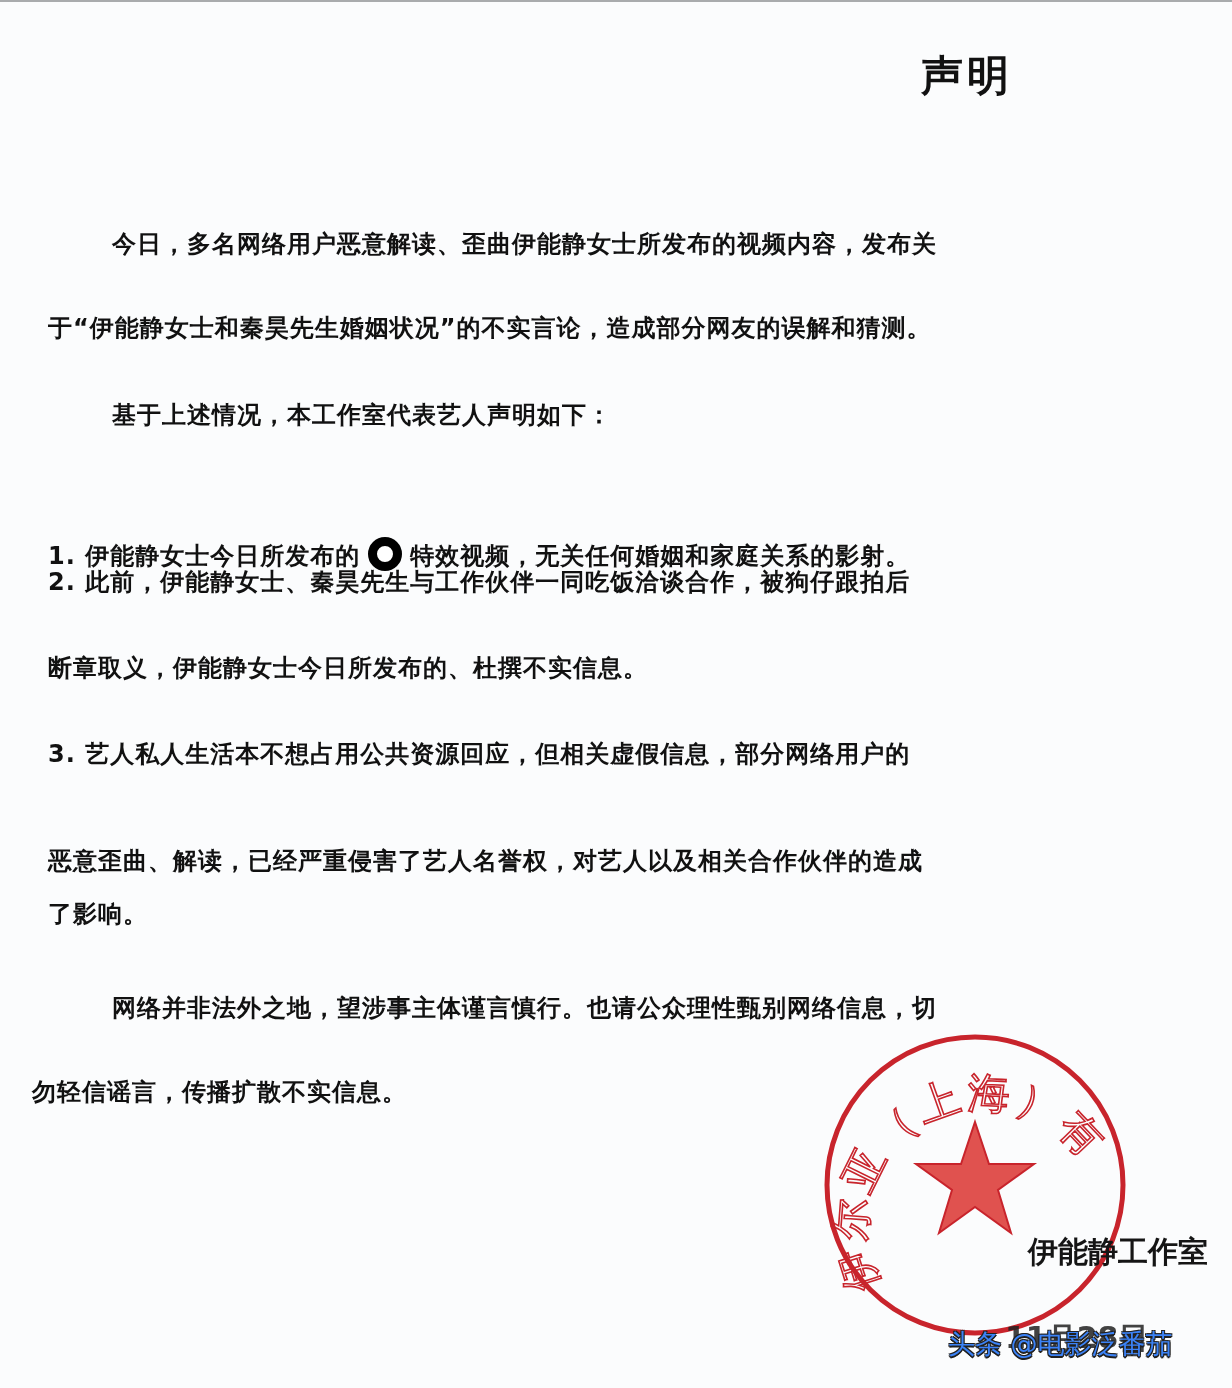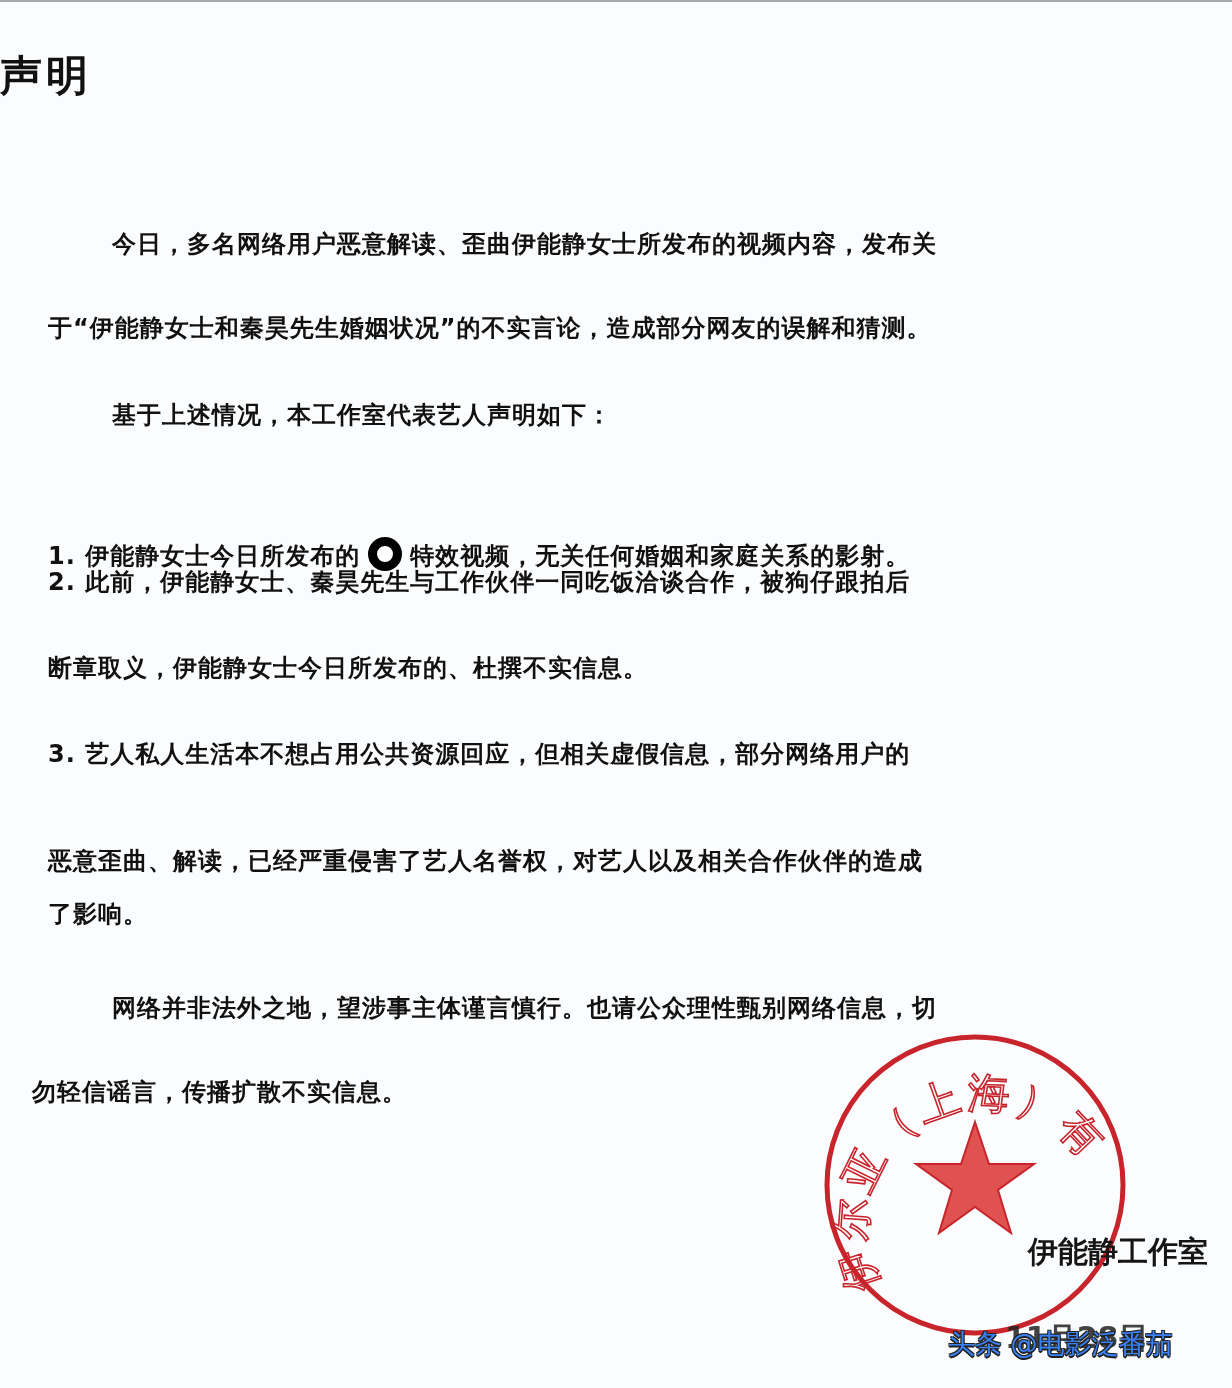--- a/index.html
+++ b/index.html
@@ -9,21 +9,21 @@
     position: relative;
     overflow: hidden;
     font-family: "DejaVu Sans", "Liberation Sans", sans-serif;
     color: #111;
   }
   .top-border {
     position: absolute; left: 0; top: 0; width: 1232px; height: 2px; background: #a9abad;
   }
   .title {
     position: absolute; left: 0; width: 1013px; top: 48px;
-    text-align: left; font-size: 42px; font-weight: bold; letter-spacing: 4px;
+    text-align: right; font-size: 42px; font-weight: bold; letter-spacing: 4px;
   }
   .line {
     position: absolute; font-size: 24px; font-weight: bold; white-space: nowrap;
     line-height: 40px; letter-spacing: 1px;
   }
   .circle-mark {
     display: inline-block; width: 34px; height: 34px; border: 9px solid #000;
     border-radius: 50%; box-sizing: border-box; vertical-align: middle;
     margin: 0 8px; position: relative; top: -3px; background: #fff;
   }

